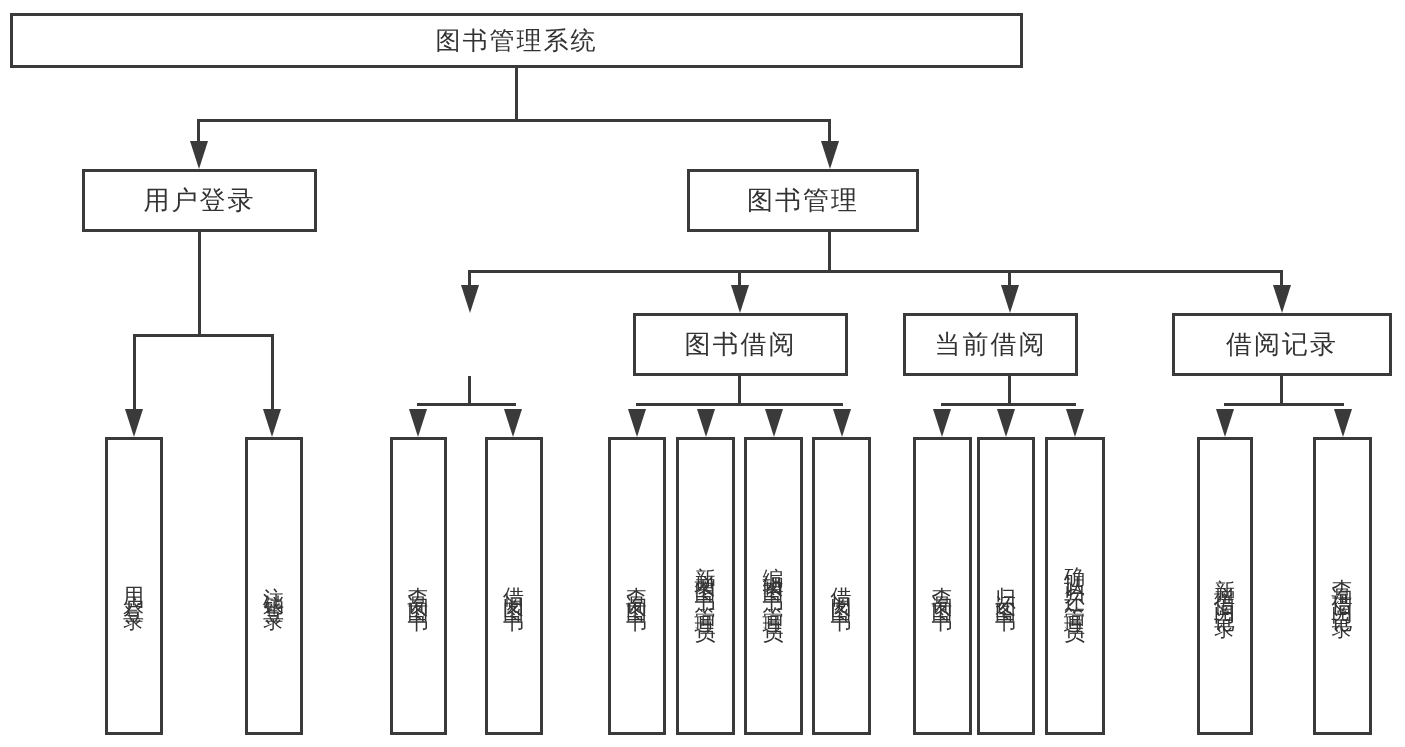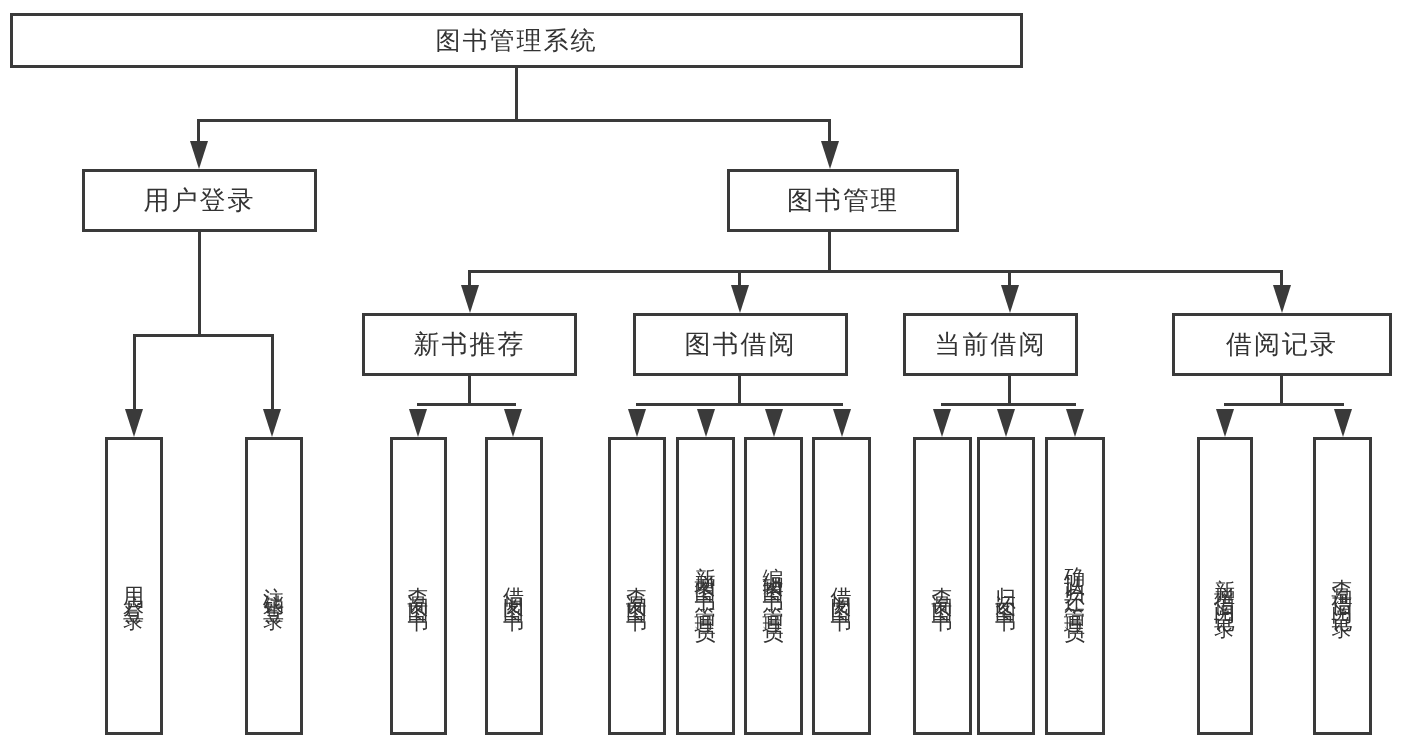--- a/index.html
+++ b/index.html
@@ -54,27 +54,24 @@
 <div class="canvas">
 
   <div class="box hbox title" style="left:10px; top:13px; width:1013px; height:55px;">
     <span>图书管理系统</span>
   </div>
 
   <div class="box hbox" style="left:82px; top:169px; width:235px; height:63px;">
     <span>用户登录</span>
   </div>
 
-  <div class="box hbox" style="left:727px; top:169px; width:232px; height:63px;">
+  <div class="box hbox" style="left:687px; top:169px; width:232px; height:63px;">
     <span>图书管理</span>
   </div>
 
-  <div class="box hbox" style="left:362px; top:313px; width:215px; height:63px;">
-    <span>新书推荐</span>
-  </div>
 
   <div class="box hbox" style="left:633px; top:313px; width:215px; height:63px;">
     <span>图书借阅</span>
   </div>
 
   <div class="box hbox" style="left:903px; top:313px; width:175px; height:63px;">
     <span>当前借阅</span>
   </div>
 
   <div class="box hbox" style="left:1172px; top:313px; width:220px; height:63px;">

